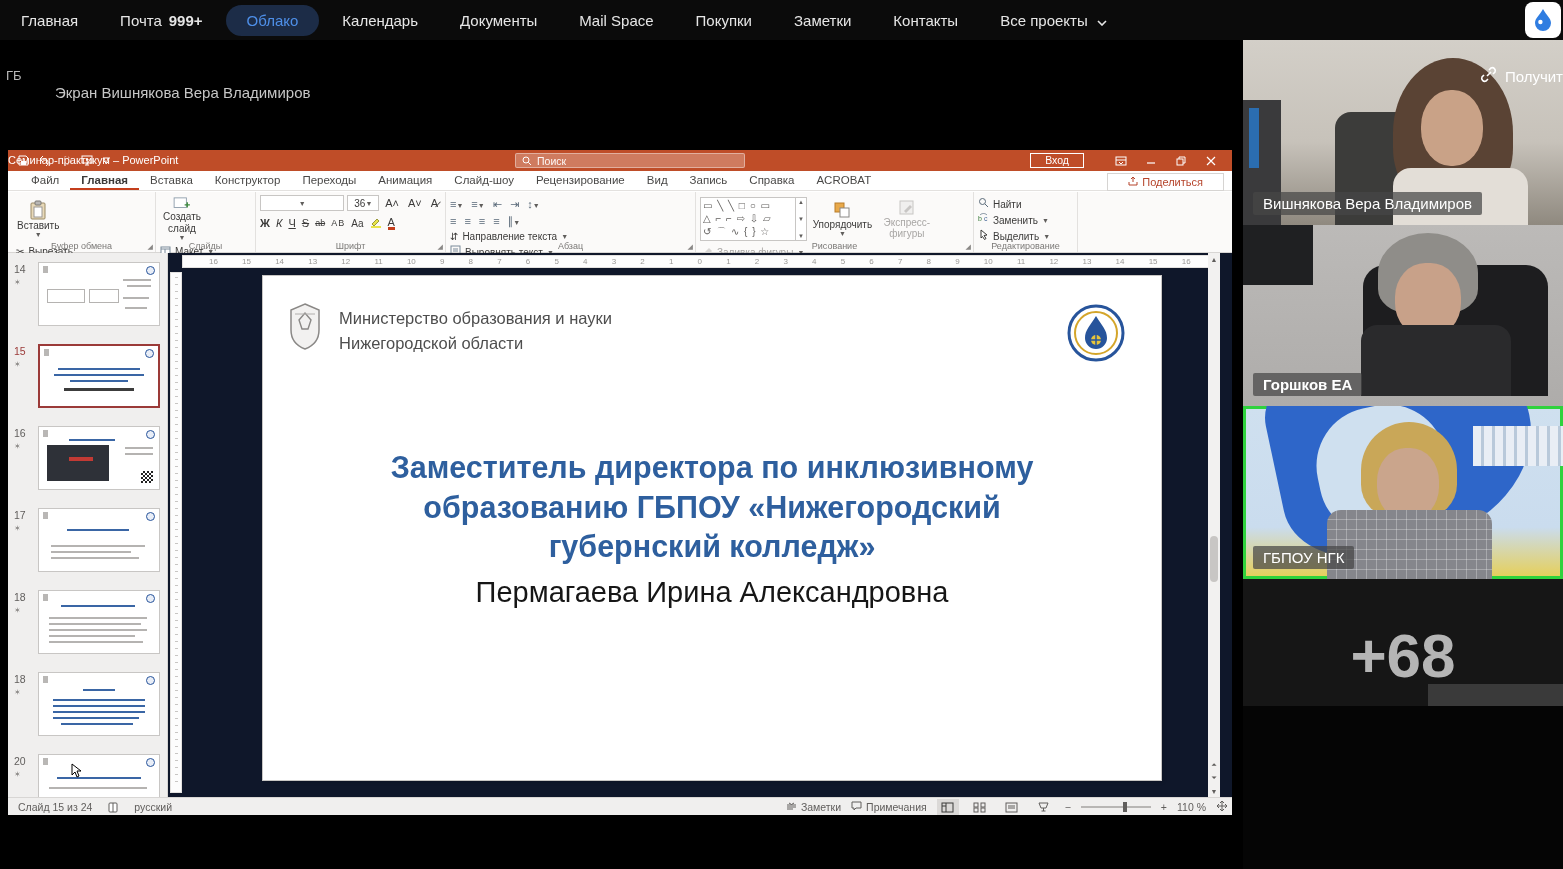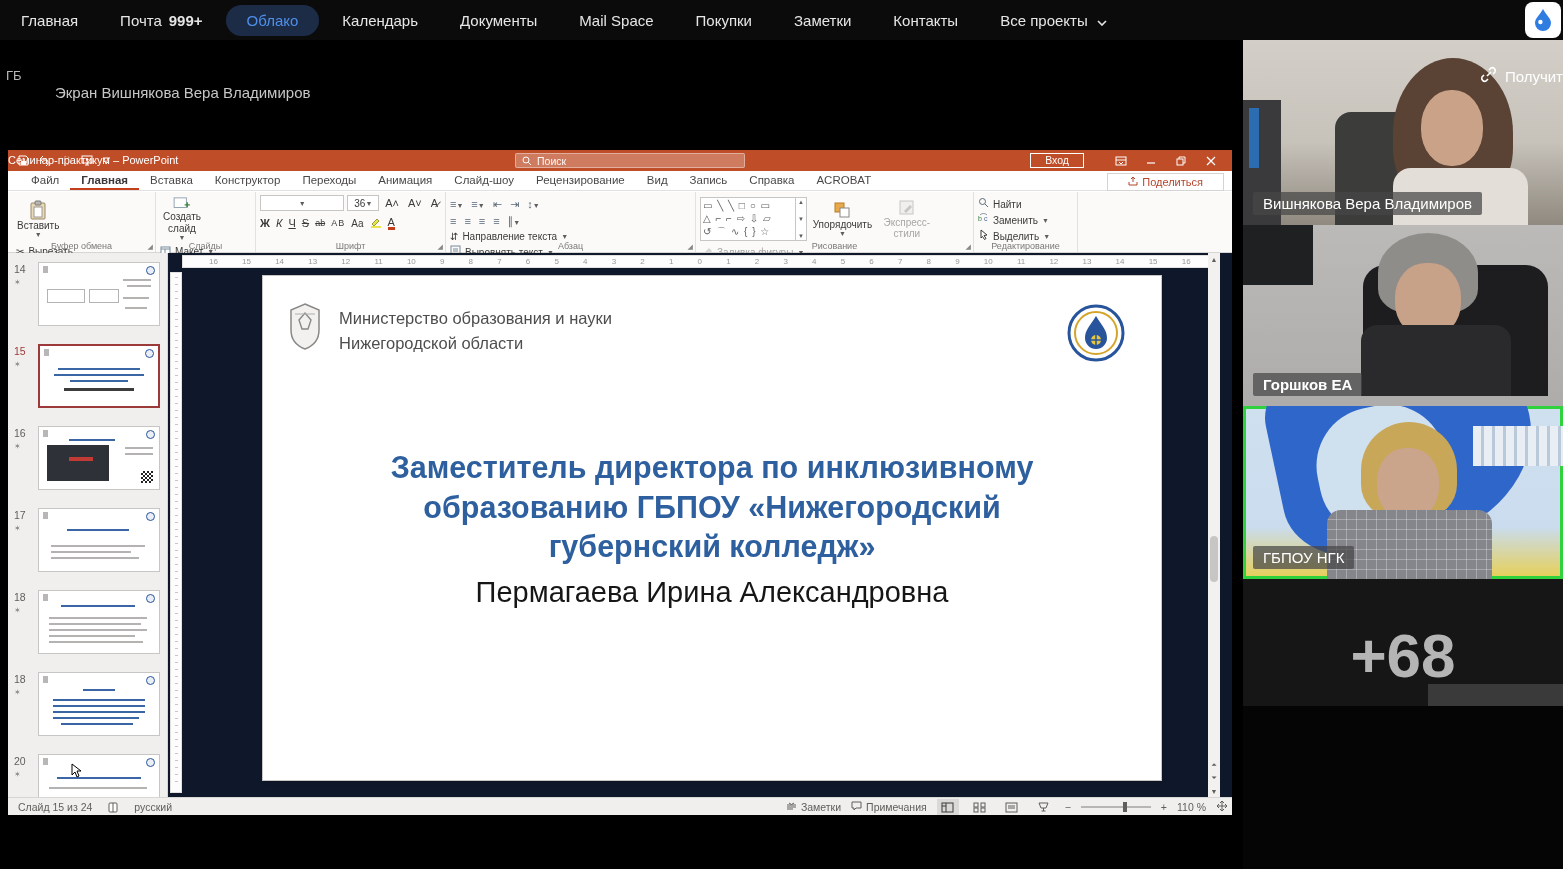--- a/index.html
+++ b/index.html
@@ -491,21 +491,21 @@
             <rect x="7" y="7" width="9" height="9" fill="#fff" stroke="#8a8886"></rect>
           </svg>
         <span class="cap">Упорядочить</span>
         <span class="caret">▼</span>
       </div>
       <div class="rbtn-big" style="width:58px; color:#a8a6a4">
         <svg width="18" height="18" viewBox="0 0 18 18">
             <rect x="2" y="2" width="13" height="13" fill="#f0efee" stroke="#c8c6c4"></rect>
             <path d="M6 12l6-6 2 2-6 6z" fill="#c8c6c4"></path>
           </svg>
-        <span class="cap"><span>Экспресс-</span><br><span>стили</span></span>
+        <span class="cap"><span>Экспресс-</span><br><span>фигуры</span></span>
       </div>
       <div class="rcol" style="margin-left:2px">
         <div class="rbtn-sm dim">
             <span class="ic"><svg width="11" height="11" viewBox="0 0 11 11">
                 <path d="M3 7l4-4 3 3-4 4z" fill="#d8d6d4"></path>
                 <rect x="1" y="9" width="9" height="2" fill="#d8d6d4"></rect>
               </svg></span>
             <span>Заливка фигуры</span>
             <span class="caret">▼</span>
           </div>

